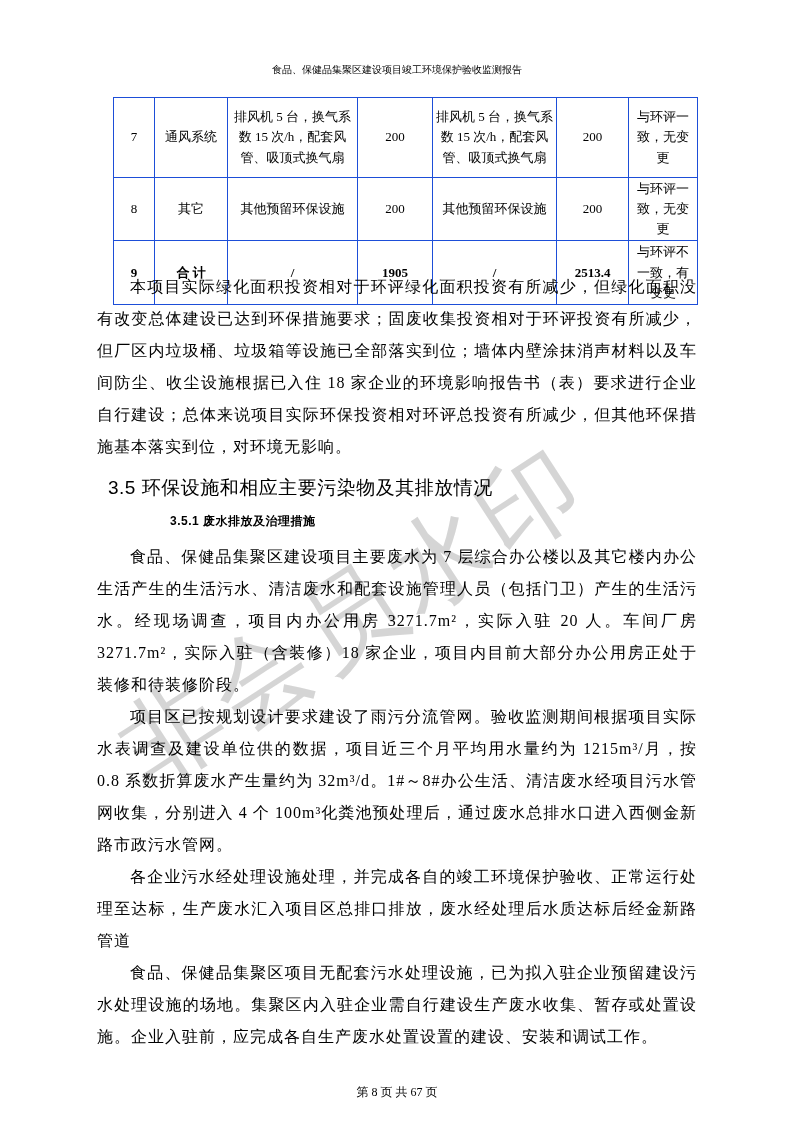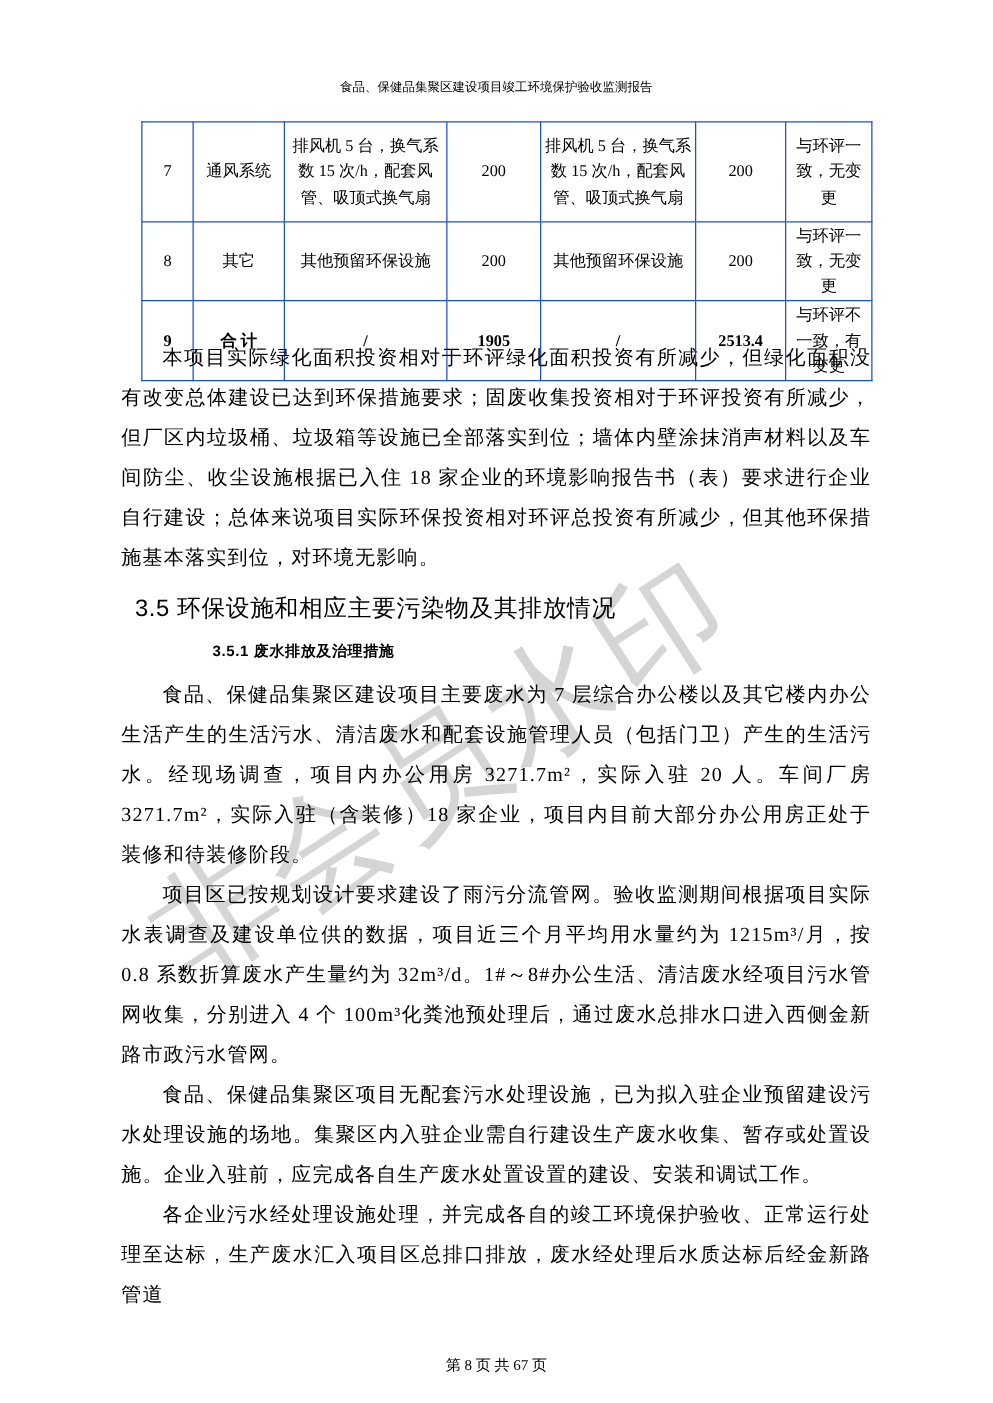--- a/index.html
+++ b/index.html
@@ -145,19 +145,19 @@
       </tr>
     </tbody>
   </table>
 
   <div class="content">
     <p class="body-par">本项目实际绿化面积投资相对于环评绿化面积投资有所减少，但绿化面积没有改变总体建设已达到环保措施要求；固废收集投资相对于环评投资有所减少，但厂区内垃圾桶、垃圾箱等设施已全部落实到位；墙体内壁涂抹消声材料以及车间防尘、收尘设施根据已入住 18 家企业的环境影响报告书（表）要求进行企业自行建设；总体来说项目实际环保投资相对环评总投资有所减少，但其他环保措施基本落实到位，对环境无影响。</p>
     <h2 class="sec">3.5 环保设施和相应主要污染物及其排放情况</h2>
     <h3 class="subsec">3.5.1 废水排放及治理措施</h3>
     <p class="body-par">食品、保健品集聚区建设项目主要废水为 7 层综合办公楼以及其它楼内办公生活产生的生活污水、清洁废水和配套设施管理人员（包括门卫）产生的生活污水。经现场调查，项目内办公用房 3271.7m²，实际入驻 20 人。车间厂房 3271.7m²，实际入驻（含装修）18 家企业，项目内目前大部分办公用房正处于装修和待装修阶段。</p>
     <p class="body-par">项目区已按规划设计要求建设了雨污分流管网。验收监测期间根据项目实际水表调查及建设单位供的数据，项目近三个月平均用水量约为 1215m³/月，按 0.8 系数折算废水产生量约为 32m³/d。1#～8#办公生活、清洁废水经项目污水管网收集，分别进入 4 个 100m³化粪池预处理后，通过废水总排水口进入西侧金新路市政污水管网。</p>
+    <p class="body-par">各企业污水经处理设施处理，并完成各自的竣工环境保护验收、正常运行处理至达标，生产废水汇入项目区总排口排放，废水经处理后水质达标后经金新路管道</p>
     <p class="body-par">食品、保健品集聚区项目无配套污水处理设施，已为拟入驻企业预留建设污水处理设施的场地。集聚区内入驻企业需自行建设生产废水收集、暂存或处置设施。企业入驻前，应完成各自生产废水处置设置的建设、安装和调试工作。</p>
-    <p class="body-par">各企业污水经处理设施处理，并完成各自的竣工环境保护验收、正常运行处理至达标，生产废水汇入项目区总排口排放，废水经处理后水质达标后经金新路管道</p>
   </div>
 
   <div class="doc-footer">第 8 页 共 67 页</div>
 
 </div>
 
 </body></html>

